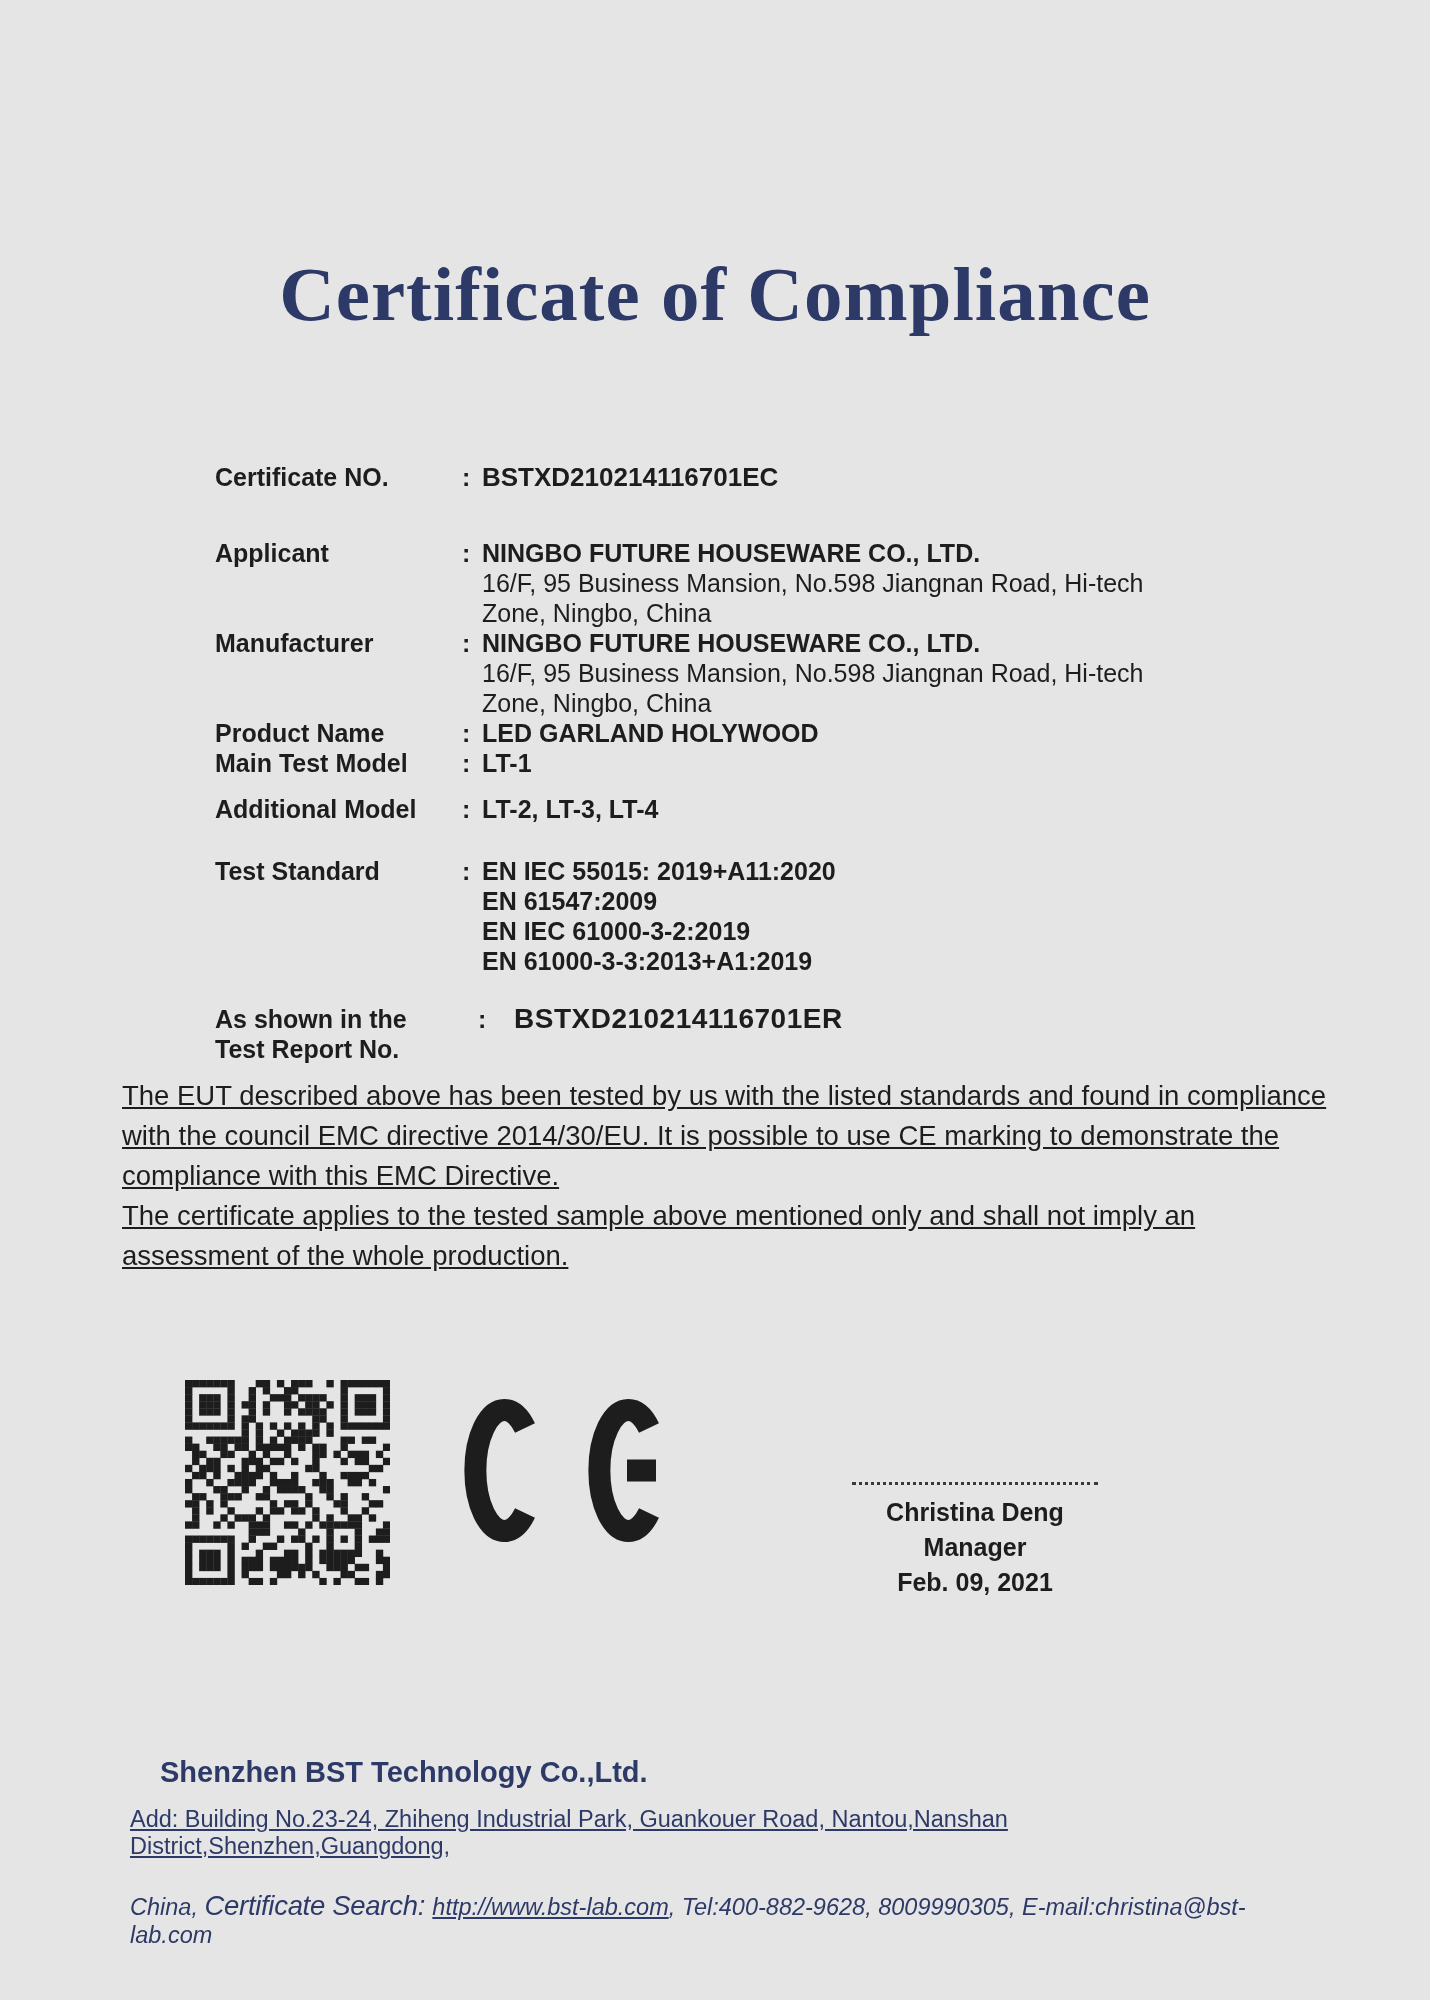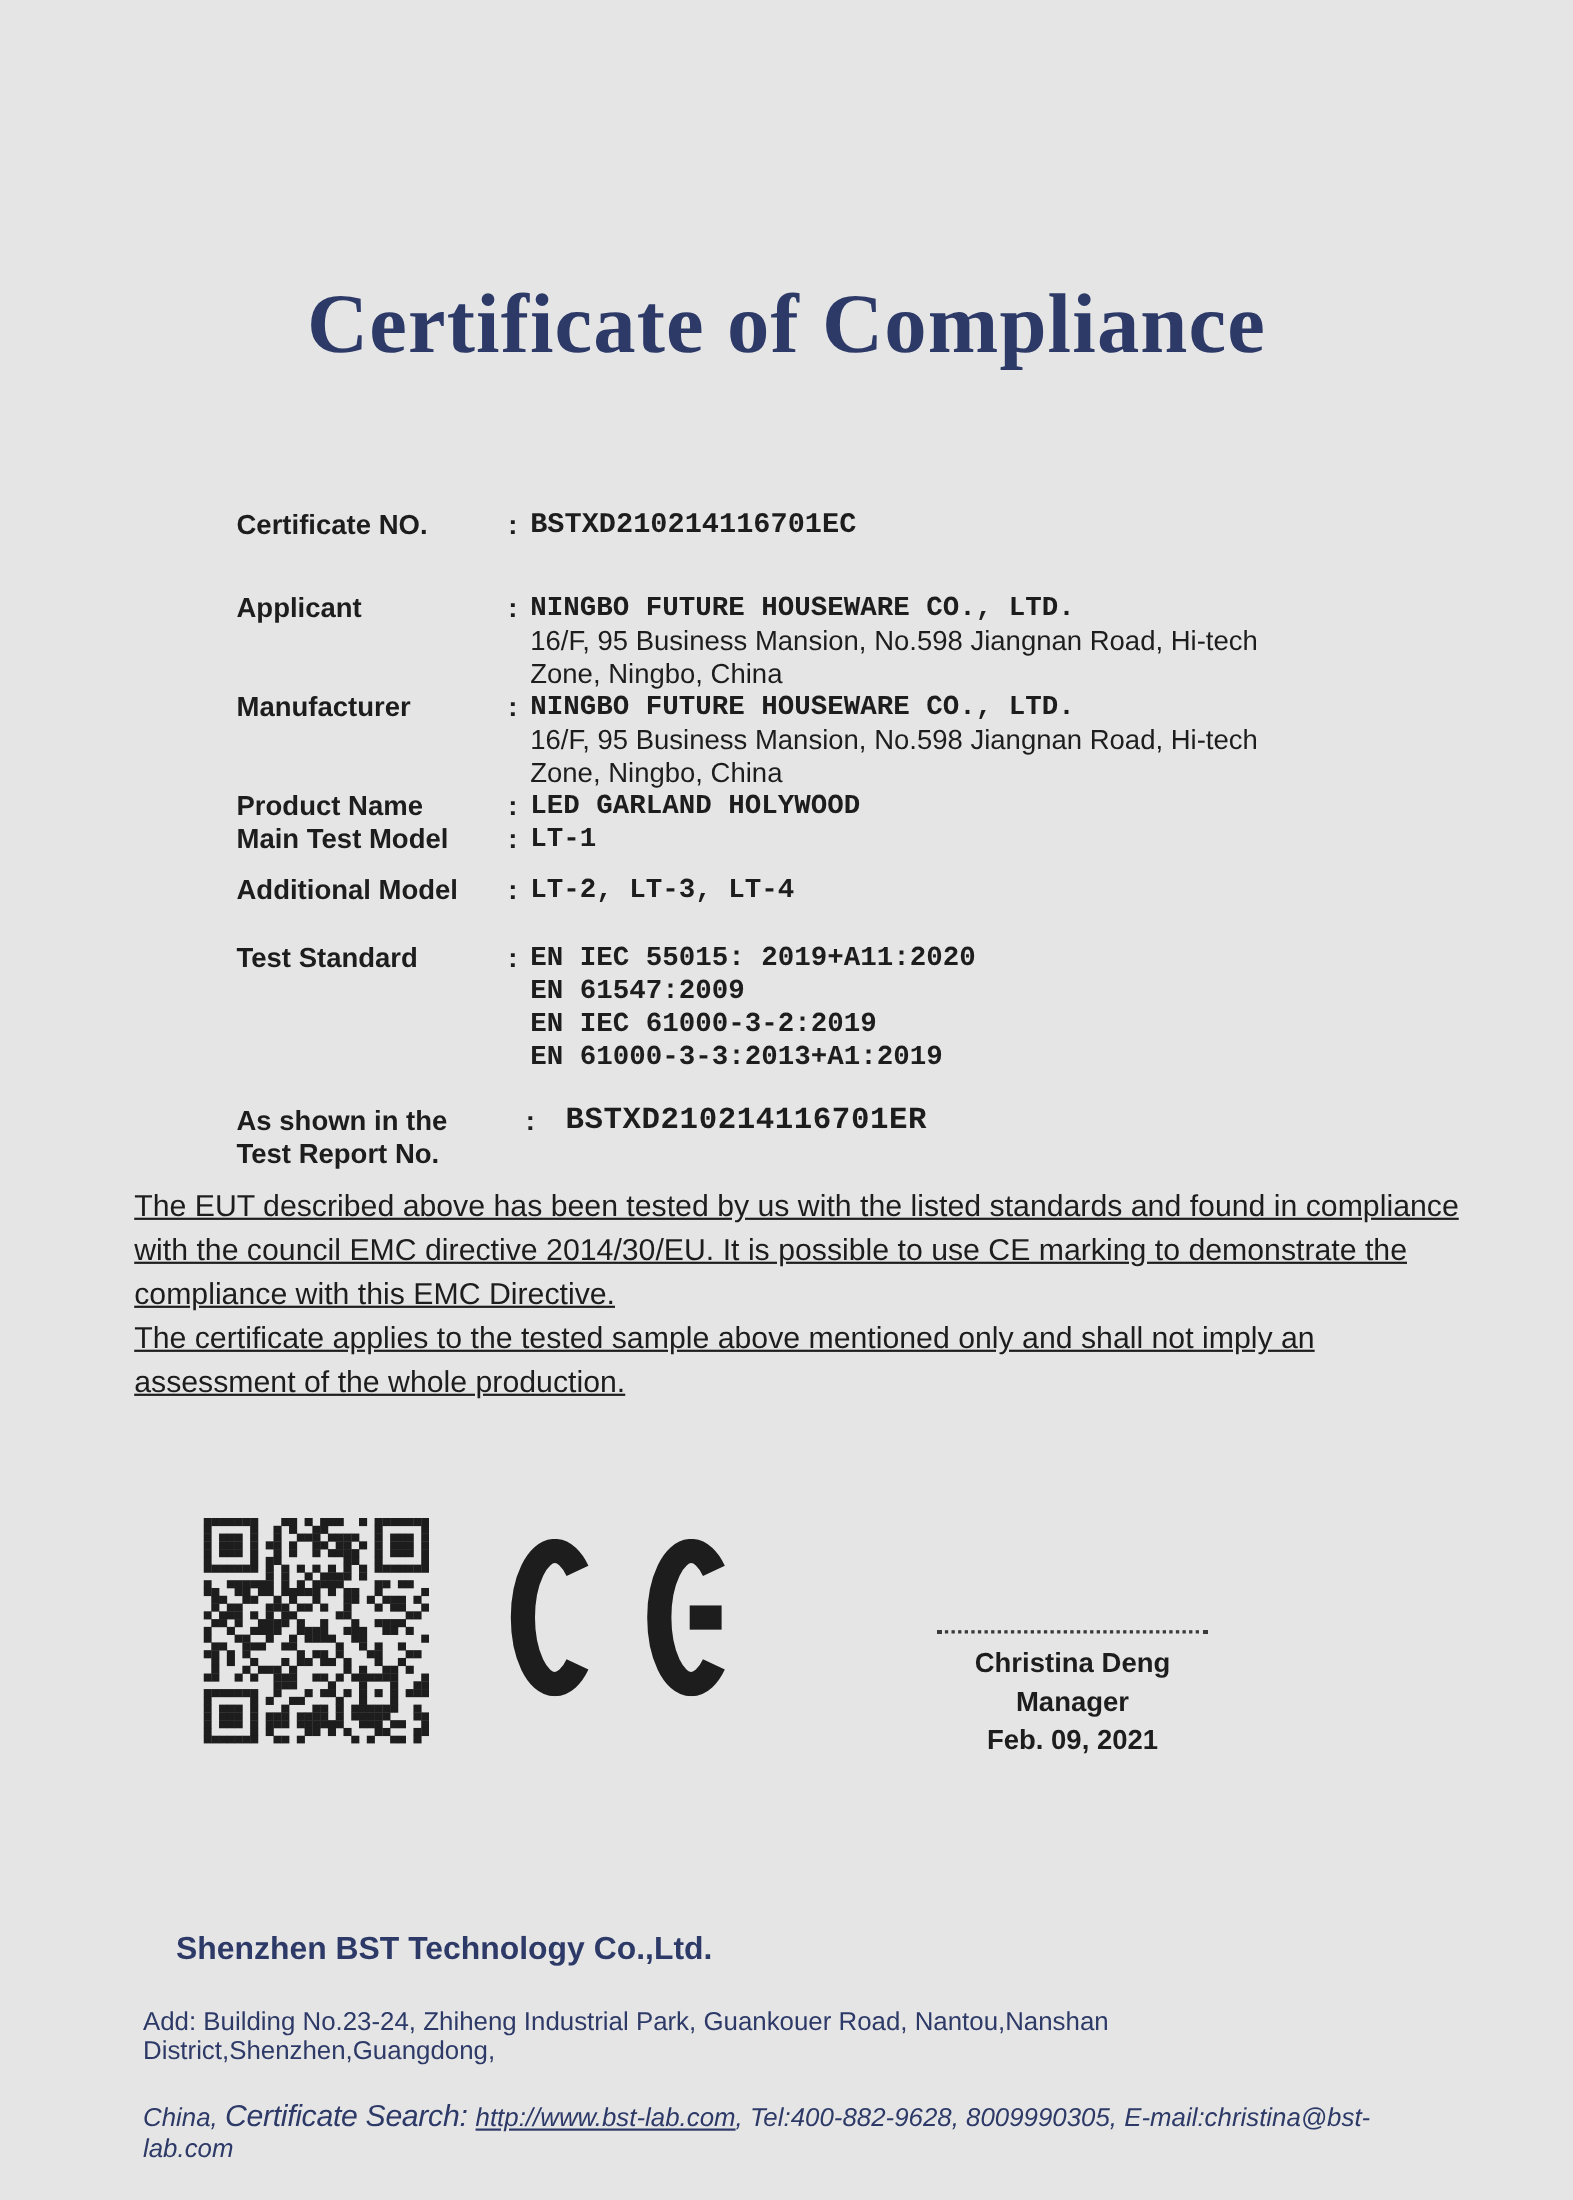--- a/index.html
+++ b/index.html
@@ -12,39 +12,39 @@
     position:absolute; top:250px; left:0; width:100%;
     text-align:center; font-family:"Liberation Serif", serif;
     font-weight:bold; font-size:77px; letter-spacing:1px; color:var(--navy);
   }
 
   .fields { position:absolute; left:215px; top:462px; width:1100px; }
   .frow { display:flex; align-items:flex-start; }
   .flabel { width:247px; font-weight:bold; font-size:25px; line-height:30px; flex:0 0 247px; }
   .fcolon { width:20px; flex:0 0 20px; font-weight:bold; font-size:25px; line-height:30px; }
   .fval { font-size:25px; line-height:30px; }
-  .fval .b { font-weight:bold;font-family:Liberation Mono, monospace; }
+  .fval .b { font-weight:bold; }
   .fval .v-lg { font-size:26px; }
   .fval .v-xl { font-size:28px; letter-spacing:0.5px; }
 
   .statement { position:absolute; left:122px; top:1076px; width:1225px;
     font-size:27.5px; line-height:40px; color:var(--ink);text-decoration:underline; }
 
   .qr { position:absolute; left:185px; top:1380px; width:205px; height:205px; }
 
   .ce { position:absolute; left:462px; top:1399px; display:flex; gap:44px; }
   .ce svg { display:block; }
 
   .sig { position:absolute; left:852px; top:1482px; width:246px; text-align:center;
     font-weight:bold; font-size:25px; line-height:35px; }
   .sig-line { border-top:3px dotted #3a3a3a; width:100%; height:0; margin-bottom:10px; }
 
   .footer { position:absolute; left:130px; top:1756px; width:1190px; color:var(--navy); }
   .f-company { font-weight:bold; font-size:29px; margin-left:30px; }
-  .f-address { margin-top:35px; font-size:23.5px; }
+  .f-address { margin-top:17px; font-size:23.5px;text-decoration:underline; }
   .f-contact { margin-top:30px; font-size:23.5px;font-style:italic; }
   .search-label { font-size:27.5px; letter-spacing:-0.3px; }
   .url { color:inherit; text-decoration:underline; cursor:pointer; }
 </style>
 </head>
 <body>
 
 <div class="page">
 
   <h1 class="title">Certificate of Compliance</h1>

